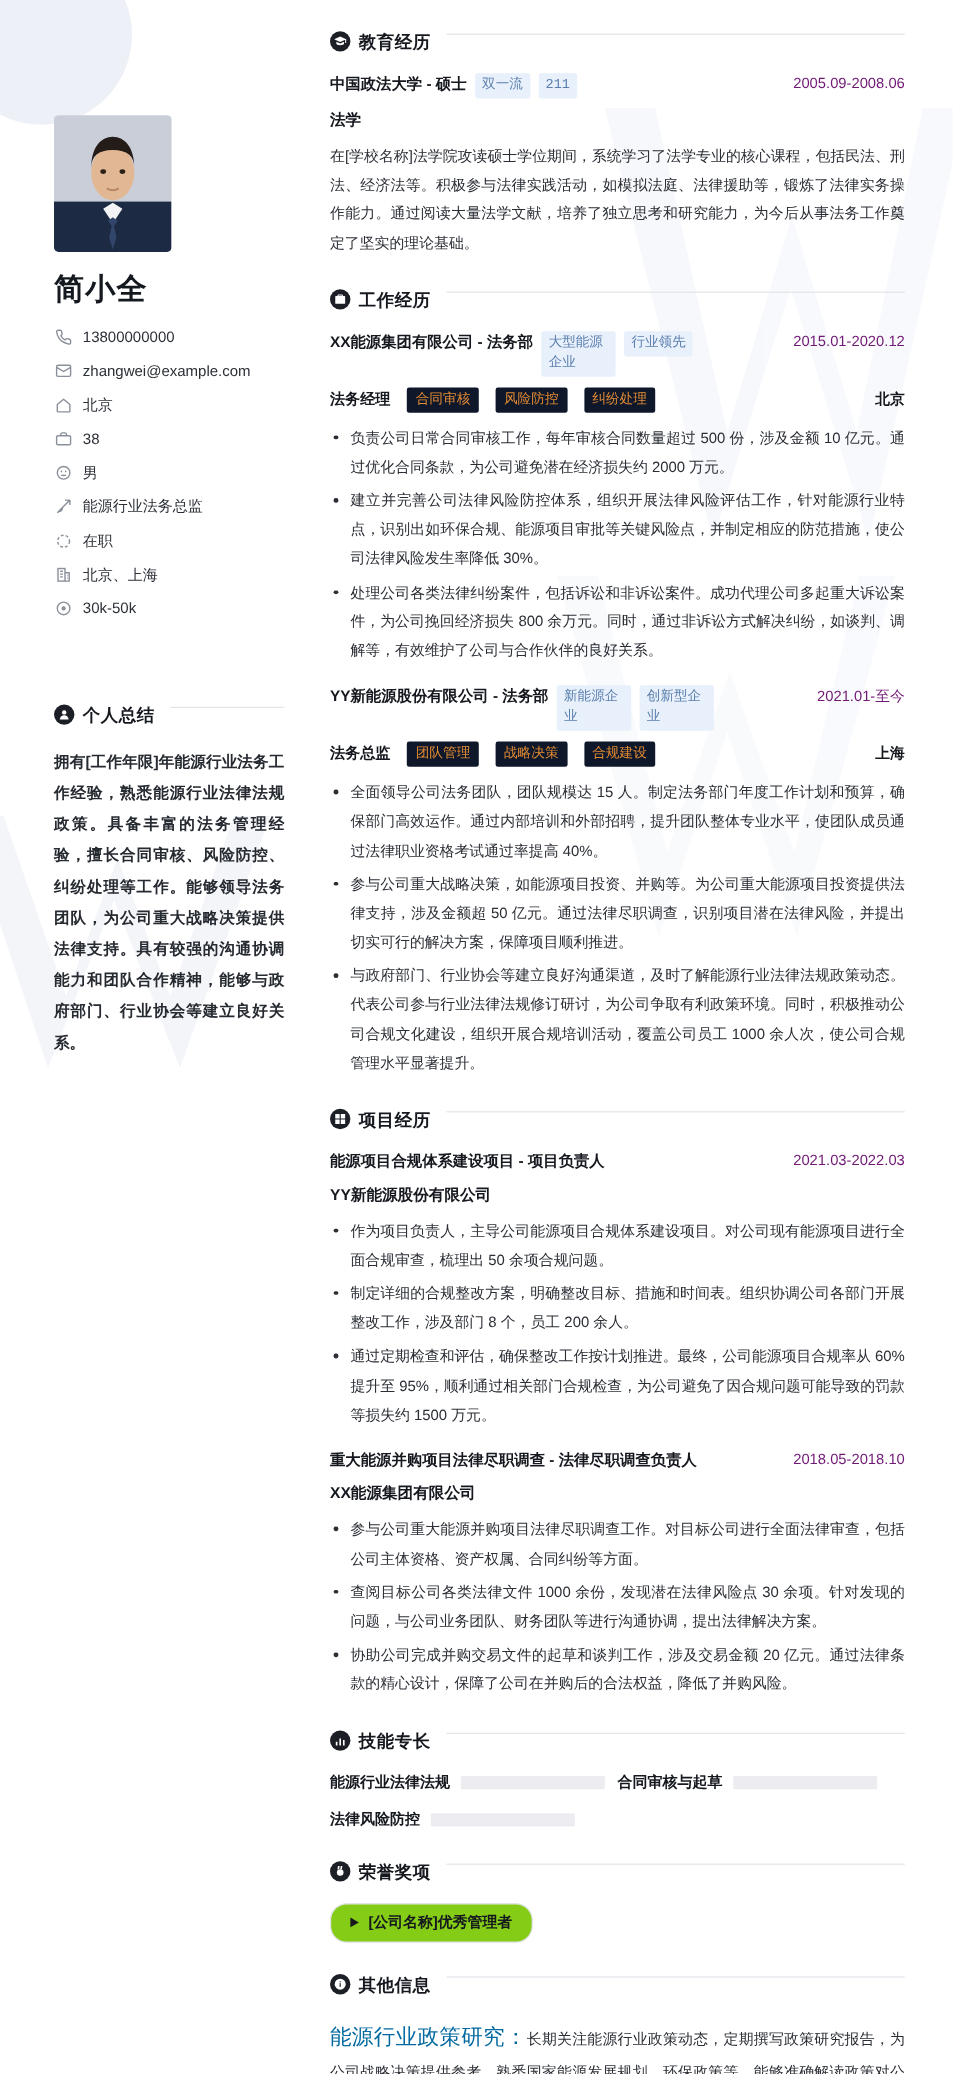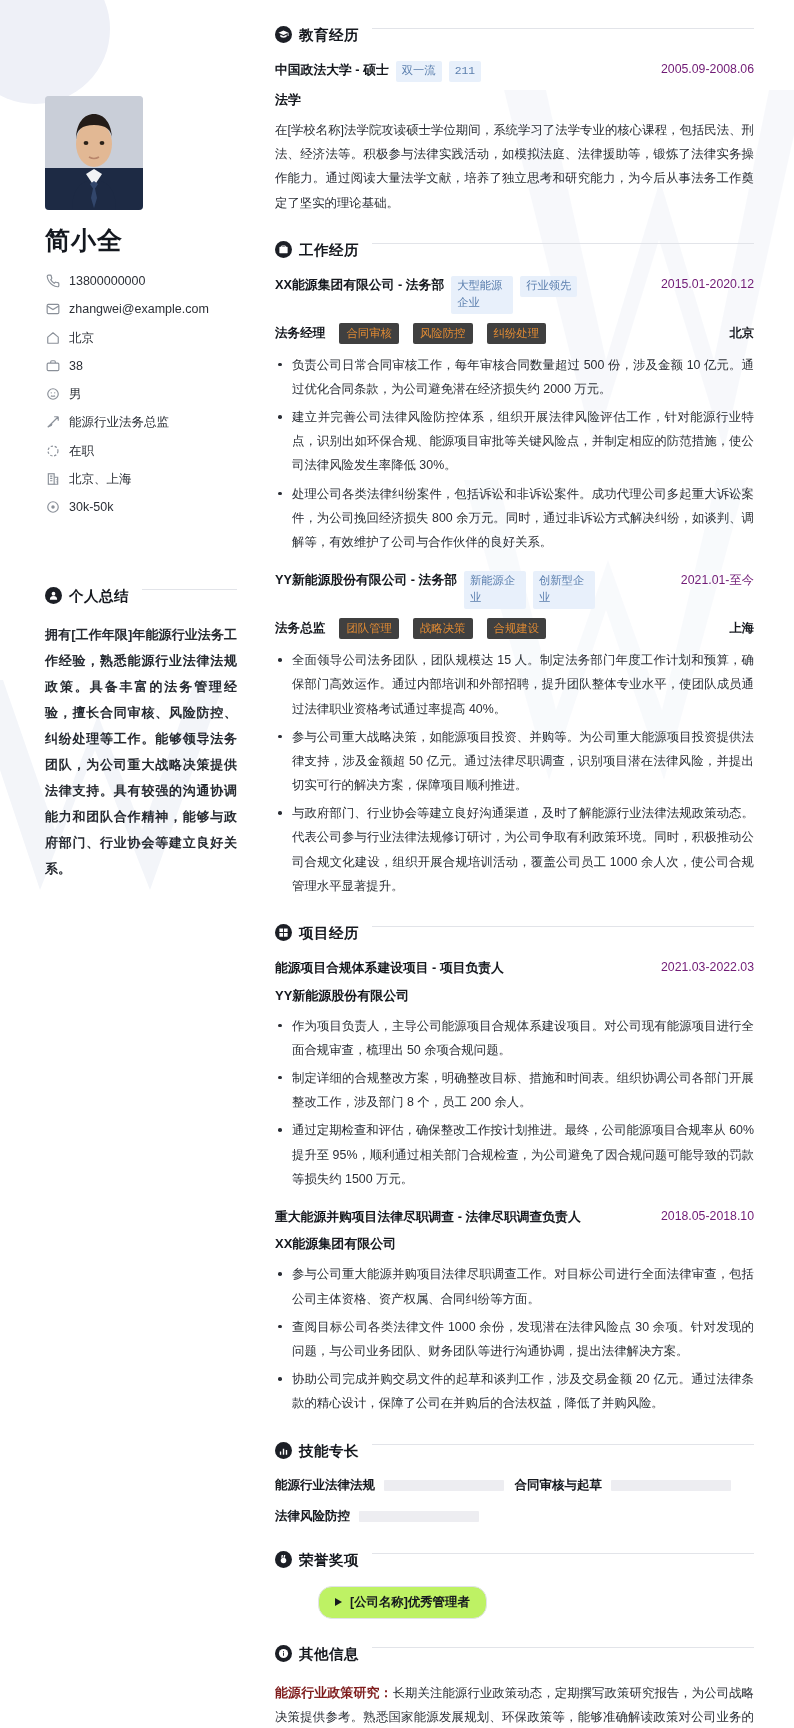--- a/index.html
+++ b/index.html
@@ -204,21 +204,21 @@
     flex-wrap: wrap;
     gap: 5px 14px;
   }
   .role-name {
     font-size: 12.6px;
     font-weight: bold;
     color: #15181e;
   }
   .tag-orange {
     display: inline-block;
-    background: #404040;
+    background: #0f172a;
     color: #e08a33;
     font-size: 11.4px;
     line-height: 1.5;
     padding: 2px 7px;
     border-radius: 2px;
   }
   .role-city {
     font-size: 12.3px;
     font-weight: bold;
     color: #15181e;
@@ -294,36 +294,35 @@
   .honor-chip {
     display: inline-flex;
     align-items: center;
     gap: 8px;
     border: 1px solid #e1e3e8;
     border-radius: 14px;
     padding: 7px 16px;
     font-size: 12.4px;
     font-weight: bold;
     color: #15181e;
-    background: #bef264;
-    margin-left: 43px;
+    background: #84cc16;
   }
   .honor-chip .tri {
     width: 0; height: 0;
     border-left: 7px solid #15181e;
     border-top: 4.5px solid transparent;
     border-bottom: 4.5px solid transparent;
   }
 
   
   .other-row { margin-bottom: 10px; }
   .other-label {
-    font-size: 13px;
-    font-weight: bold;
-    color: #7f1d1d;
+    font-size: 18px;
+    font-weight: normal;
+    color: #0369a1;
   }
   .other-text {
     font-size: 12.4px;
     line-height: 1.95;
     color: #2a2e35;
     text-align: justify;
   }
 </style>
 </head>
 <body>

